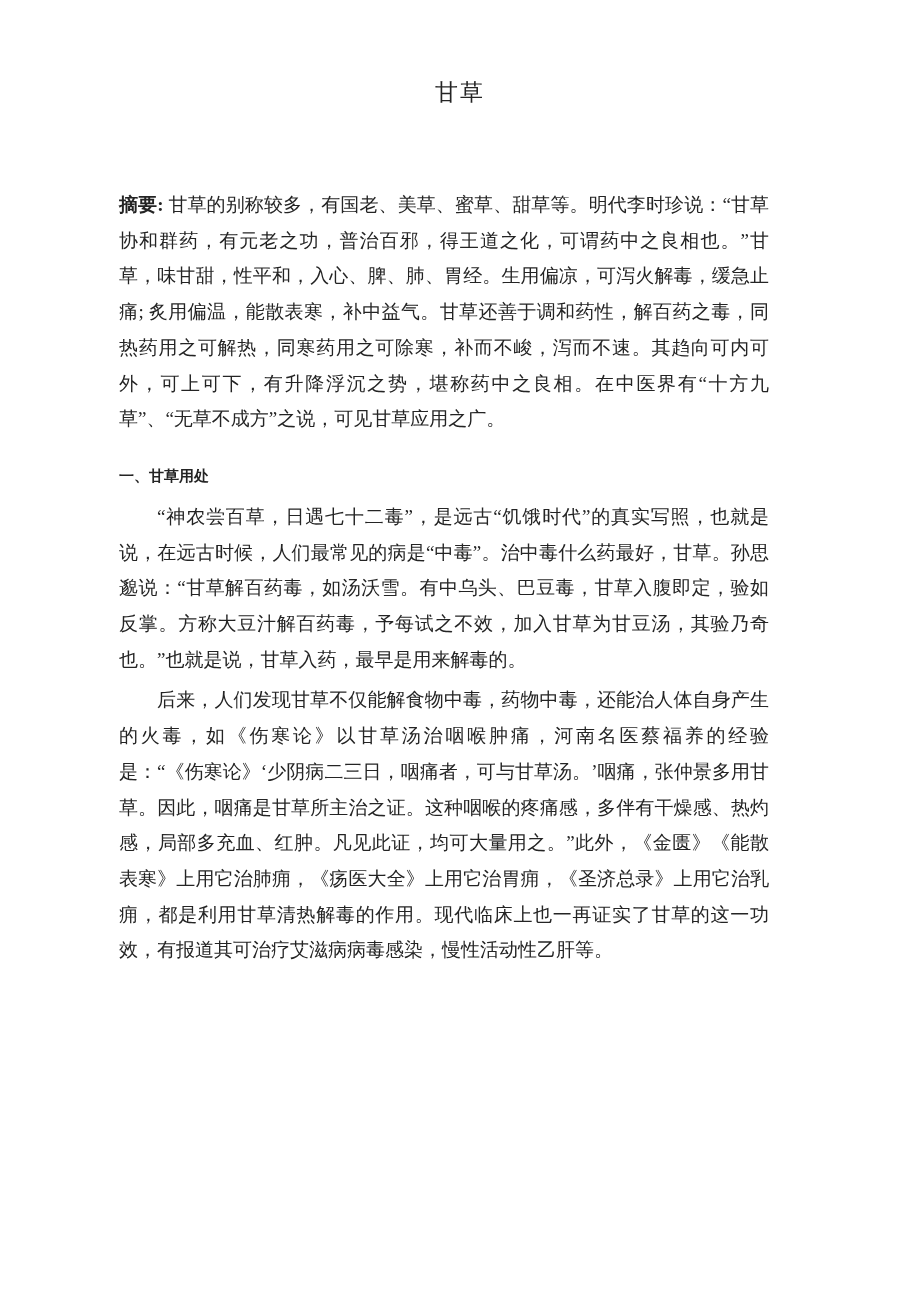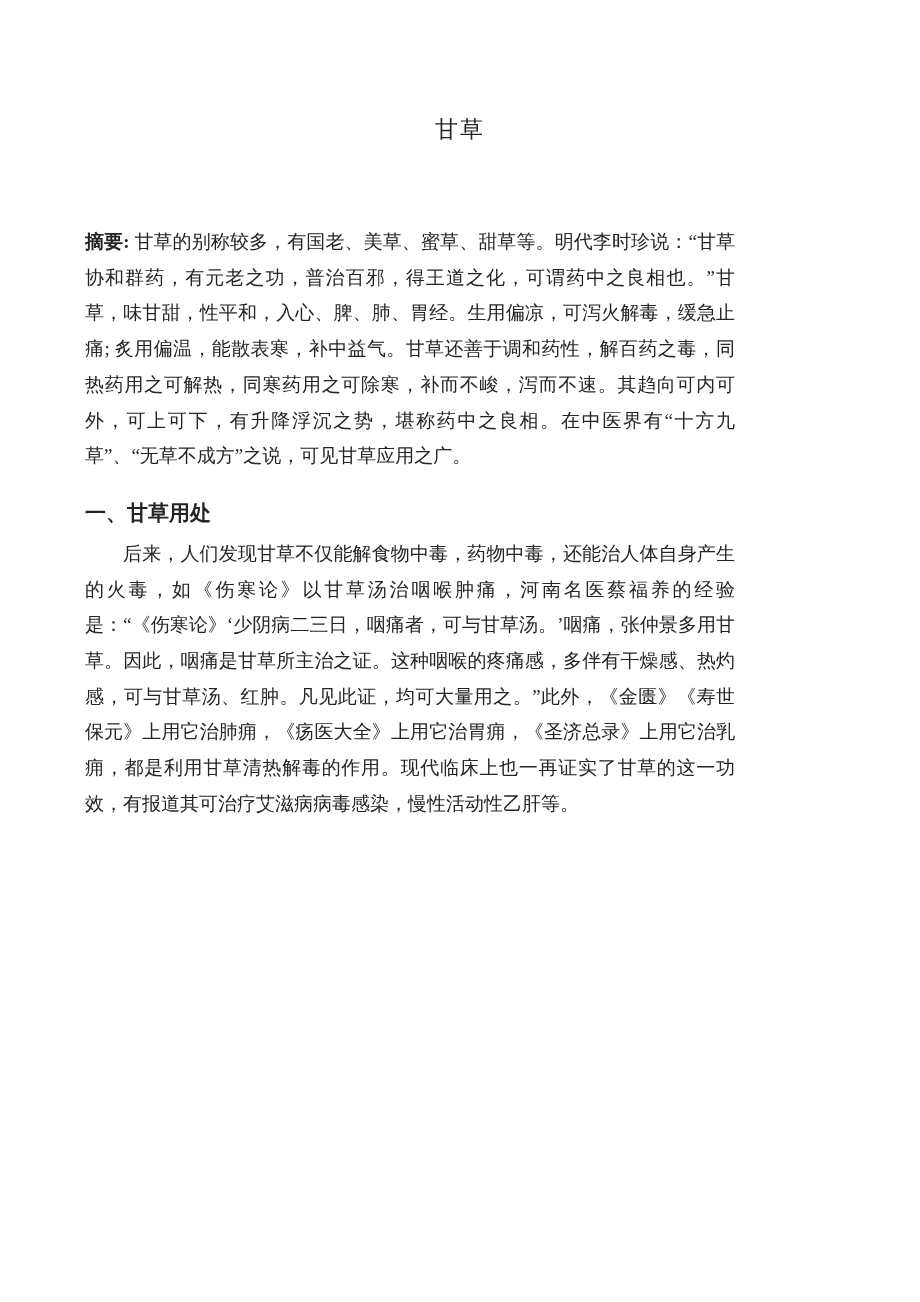--- a/index.html
+++ b/index.html
@@ -11,51 +11,51 @@
     position: relative;
     width: 920px;
     height: 1302px;
     background: #ffffff;
     overflow: hidden;
     font-family: "Liberation Serif", "DejaVu Serif", serif;
     color: #242424;
   }
   .doc-title {
     margin: 0;
-    padding-top: 113px;
+    padding-top: 76px;
     width: 100%;
     text-align: center;
     font-size: 23px;
     font-weight: 400;
     line-height: 33px;
     letter-spacing: 2px;
   }
   .content {
-    margin-left: 85px;
+    margin-left: 119px;
     width: 650px;
   }
   .para {
     margin: 0;
     font-size: 19px;
     line-height: 35.7px;
     text-align: justify;
     word-break: break-all;
   }
   .abstract {
     margin-top: 78px;
   }
   .keywords {
     margin-top: 3px;
   }
   .bold-label {
     font-weight: 700;
   }
   .section-heading {
     margin: 19px 0 3px 0;
-    font-size: 21px;
+    font-size: 15px;
     font-weight: 700;
     line-height: 40px;
   }
   .body-para {
     text-indent: 2em;
   }
   .body-para + .body-para {
     margin-top: 5px;
   }
 </style>
@@ -66,18 +66,19 @@
 
   <h1 class="doc-title">甘草</h1>
 
   <div class="content">
 
     <p class="para abstract"><span class="bold-label">摘要:</span> <span>甘草的别称较多，有国老、美草、蜜草、甜草等。明代李时珍说：“甘草协和群药，有元老之功，普治百邪，得王道之化，可谓药中之良相也。”甘草，味甘甜，性平和，入心、脾、肺、胃经。生用偏凉，可泻火解毒，缓急止痛; 炙用偏温，能散表寒，补中益气。甘草还善于调和药性，解百药之毒，同热药用之可解热，同寒药用之可除寒，补而不峻，泻而不速。其趋向可内可外，可上可下，有升降浮沉之势，堪称药中之良相。在中医界有“十方九草”、“无草不成方”之说，可见甘草应用之广。</span></p>
 
 
     <h2 class="section-heading">一、甘草用处</h2>
 
+    <p class="para body-para">“神农尝百草，日遇七十二毒”，是远古“饥饿时代”的真实写照，也就是说，在远古时候，人们最常见的病是“中毒”。治中毒什么药最好，甘草。孙思邈说：“甘草解百药毒，如汤沃雪。有中乌头、巴豆毒，甘草入腹即定，验如反掌。方称大豆汁解百药毒，予每试之不效，加入甘草为甘豆汤，其验乃奇也。”也就是说，甘草入药，最早是用来解毒的。</p>
 
-    <p class="para body-para">后来，人们发现甘草不仅能解食物中毒，药物中毒，还能治人体自身产生的火毒，如《伤寒论》以甘草汤治咽喉肿痛，河南名医蔡福养的经验是：“《伤寒论》‘少阴病二三日，咽痛者，可与甘草汤。’咽痛，张仲景多用甘草。因此，咽痛是甘草所主治之证。这种咽喉的疼痛感，多伴有干燥感、热灼感，可与甘草汤、红肿。凡见此证，均可大量用之。”此外，《金匮》《寿世保元》上用它治肺痈，《疡医大全》上用它治胃痈，《圣济总录》上用它治乳痈，都是利用甘草清热解毒的作用。现代临床上也一再证实了甘草的这一功效，有报道其可治疗艾滋病病毒感染，慢性活动性乙肝等。</p>
+    <p class="para body-para">后来，人们发现甘草不仅能解食物中毒，药物中毒，还能治人体自身产生的火毒，如《伤寒论》以甘草汤治咽喉肿痛，河南名医蔡福养的经验是：“《伤寒论》‘少阴病二三日，咽痛者，可与甘草汤。’咽痛，张仲景多用甘草。因此，咽痛是甘草所主治之证。这种咽喉的疼痛感，多伴有干燥感、热灼感，局部多充血、红肿。凡见此证，均可大量用之。”此外，《金匮》《能散表寒》上用它治肺痈，《疡医大全》上用它治胃痈，《圣济总录》上用它治乳痈，都是利用甘草清热解毒的作用。现代临床上也一再证实了甘草的这一功效，有报道其可治疗艾滋病病毒感染，慢性活动性乙肝等。</p>
 
 
   </div>
 </div>
 
 </body></html>

